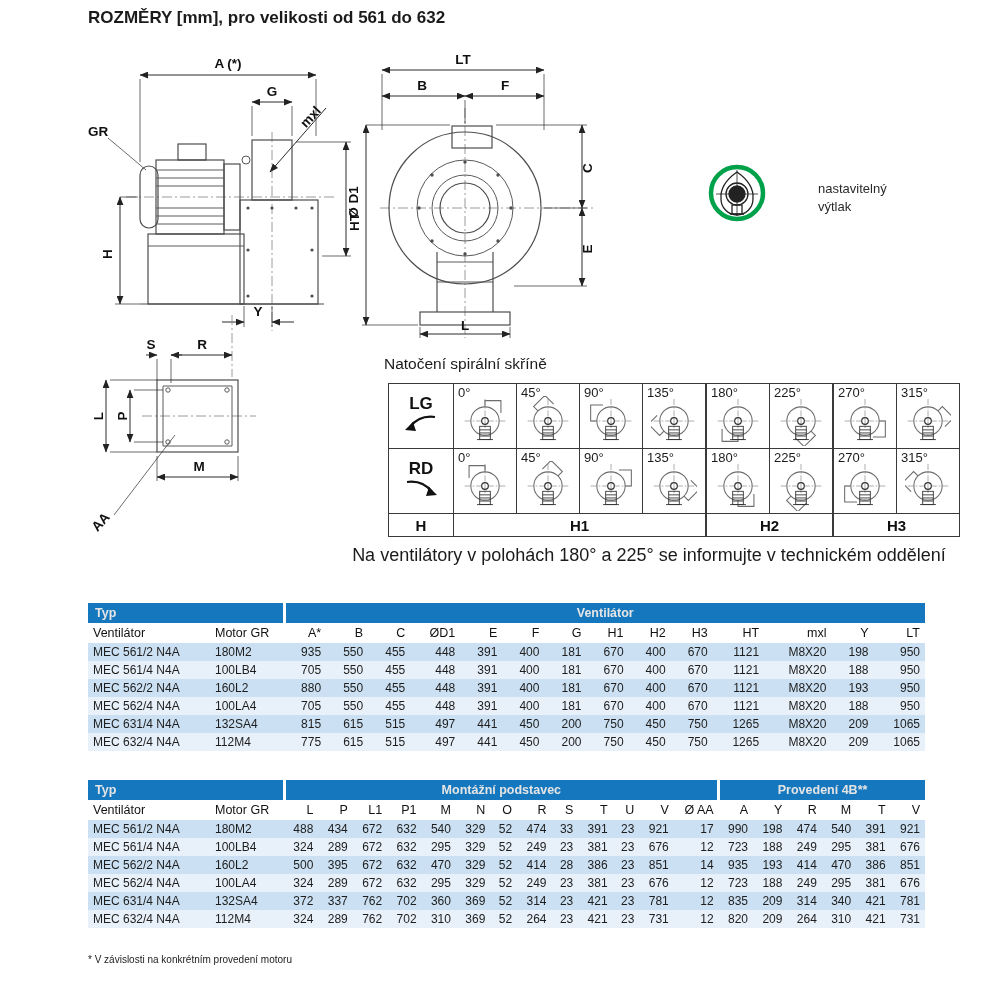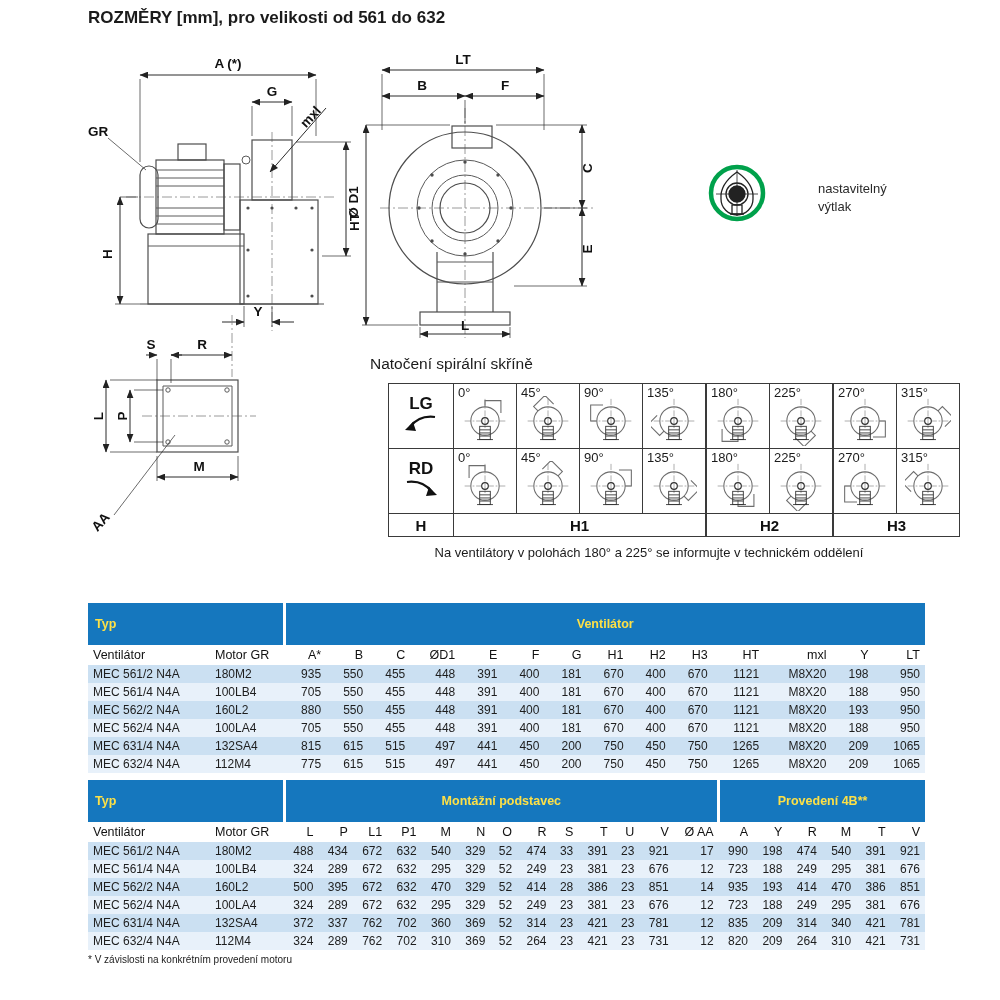--- a/index.html
+++ b/index.html
@@ -1,21 +1,21 @@
 <!DOCTYPE html>
 <html><head>
 <meta charset="utf-8">
 <style>
   html,body{margin:0;padding:0;background:#fff;}
   .page{position:relative;width:1000px;height:1000px;background:#fff;overflow:hidden;
         font-family:"Liberation Sans",sans-serif;color:#1d1d1d;}
   .abs{position:absolute;}
   .page-title{left:88px;top:8px;font-size:17px;font-weight:bold;color:#1b1b1b;}
-  .rot-heading{left:370px;top:355px;font-size:15.5px;font-weight:500;color:#1b1b1b;}
-  .rot-note{left:340px;top:545px;width:618px;text-align:center;font-size:13px;color:#1b1b1b;}
+  .rot-heading{left:384px;top:355px;font-size:15.5px;font-weight:500;color:#1b1b1b;}
+  .rot-note{left:340px;top:545px;width:618px;text-align:center;font-size:18px;color:#1b1b1b;}
   .footnotes{left:88px;top:950px;font-size:10px;line-height:20px;color:#1b1b1b;}
 
   
   svg.draw{position:absolute;overflow:visible;}
   .obj{fill:none;stroke:#4d4d4d;stroke-width:1.2;}
   .obj2{fill:none;stroke:#5a5a5a;stroke-width:1;}
   .dot{fill:#4d4d4d;stroke:none;}
   .cl{fill:none;stroke:#808080;stroke-width:0.8;stroke-dasharray:10,3,2,3;}
   .dim{fill:none;stroke:#2b2b2b;stroke-width:1;}
   .ext{fill:none;stroke:#2b2b2b;stroke-width:0.7;}
@@ -39,21 +39,21 @@
   .fan .hub{fill:none;stroke:#333;stroke-width:1.2;}
   .fan .mot{fill:none;stroke:#333;stroke-width:1;}
   .rot .bot td{height:22px;text-align:center;font-size:15px;font-weight:600;vertical-align:middle;color:#111;}
   .rot .g2{border-left-width:2.5px;}
   .cur .arc{fill:none;stroke:#111;stroke-width:2.2;}
   .cur .ah{fill:#111;}
 
   
   table.dim-table{position:absolute;left:88px;border-collapse:collapse;width:837px;font-size:12px;color:#1d1d1d;}
   .dim-table td{padding:2px 5px;text-align:right;white-space:nowrap;}
-  .dim-table thead td{background:#1577BE;color:#fde047;font-weight:bold;font-size:12.5px;text-align:left;padding:14px 7px;}
+  .dim-table thead td{background:#1577BE;color:#e5e5e5;font-weight:bold;font-size:12.5px;text-align:left;padding:3px 7px;}
   .dim-table thead td.grp{text-align:center;}
   .dim-table thead td.gap{border-left:3px solid #fff;}
   .dim-table tr[data-name=column-header-row] td{background:#fff;color:#111;font-size:12.5px;padding:3px 5px;}
   .dim-table tr.r-odd td{background:#CBE0F2;}
   .dim-table tr.r-even td{background:#E8F1FA;}
   .dim-table td.c0{width:112px;text-align:left;}
   .dim-table td.c1{width:64px;text-align:left;margin-left:20px;}
   #tbl1{top:603px;}
   #tbl2{top:780px;}
 </style>

